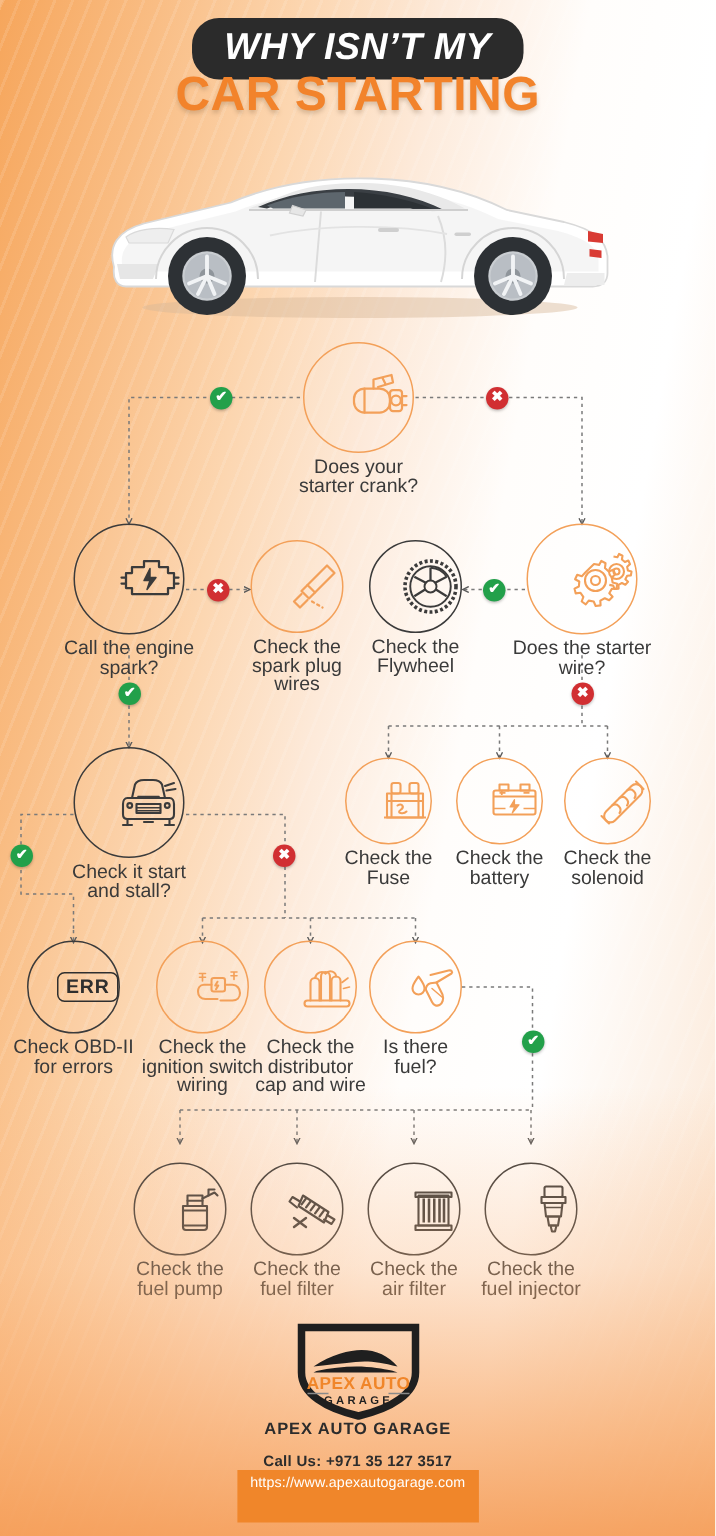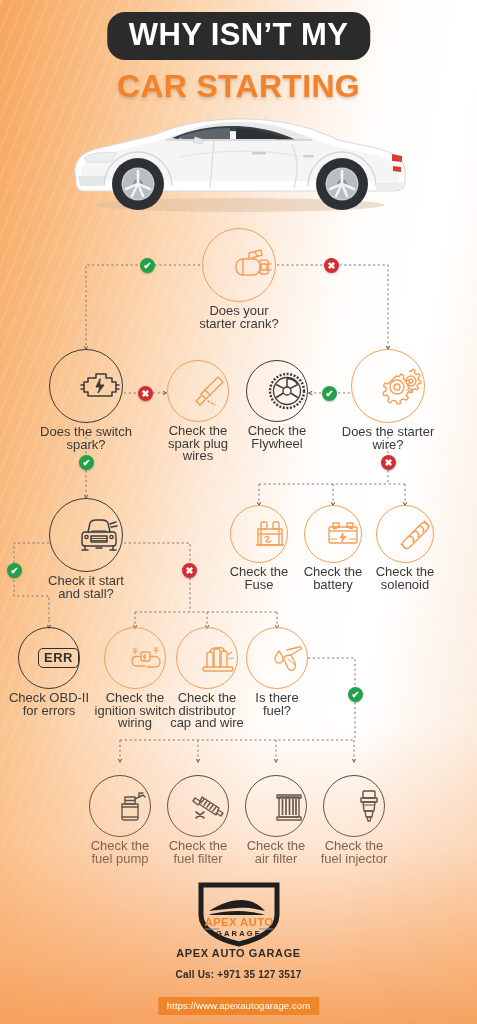--- a/index.html
+++ b/index.html
@@ -28,25 +28,26 @@
     background:repeating-linear-gradient(112deg, rgba(255,255,255,0.20) 0px, rgba(255,255,255,0.20) 2px, rgba(255,255,255,0) 2px, rgba(255,255,255,0) 11px);
     opacity:.55; pointer-events:none;
   }
 
   
   #header{ position:absolute; left:0; top:0; width:477px; height:225px; }
   .title-badge{
     position:absolute; left:50%; transform:translateX(-50%); top:12px;
     background:#2b2b2b; color:#fff; border-radius:18px;
     padding:5px 22px 7px 22px;
-    font-size:31px; font-weight:bold; letter-spacing:.4px;
+    font-size:25px; font-weight:bold; letter-spacing:.4px;
     white-space:nowrap;
+    font-style:italic;
   }
   .title-sub{
-    position:absolute; left:50%; transform:translateX(-50%); top:68px;
+    position:absolute; left:50%; transform:translateX(-50%); top:44px;
     color:#f2832b; font-size:32px; font-weight:bold; letter-spacing:.3px;
     white-space:nowrap;
     text-shadow:0 2px 3px rgba(120,90,60,.28);
   }
 
   
   #car{ position:absolute; left:62px; top:104px; width:350px; height:110px; }
 
   
   #flow{ position:absolute; left:0; top:0; width:477px; height:1024px; }
@@ -89,21 +90,21 @@
     position:absolute; left:0; width:477px; top:58px;
     font-size:11px; font-weight:bold; color:#2c2c2c; letter-spacing:.6px;
   }
   .f-call{
     position:absolute; left:0; width:477px; top:80px;
     font-size:10px; font-weight:bold; color:#2c2c2c; letter-spacing:.2px;
   }
   .f-url{
     position:absolute; left:50%; transform:translateX(-50%); bottom:9px;
     background:#f0862a; color:#fff; font-size:9.5px; font-weight:normal;
-    padding:3px 9px 4px 9px; letter-spacing:.1px; white-space:nowrap;
+    padding:3px 9px 21px 9px; letter-spacing:.1px; white-space:nowrap;
   }
   .err-box{
     border:1.5px solid #2f2f2f; border-radius:5px;
     padding:1px 5px 2px 5px; font-size:13px; font-weight:bold; color:#2f2f2f;
     font-family:"Liberation Sans", sans-serif; letter-spacing:.5px;
   }
 </style>
 </head>
 <body>
 
@@ -249,21 +250,21 @@
     <div class="node dark size-big" style="left:86px; top:386px;">
       <div class="circ">
         <svg width="44" height="36" viewBox="0 0 44 36">
           <g fill="none" stroke="#3b3b3b" stroke-width="1.5" stroke-linejoin="round" stroke-linecap="round">
             <path d="M6 14 L10 14 L10 10 L18 10 L18 6 L28 6 L28 10 L34 10 L34 14 L38 14 L38 24 L34 24 L34 28 L10 28 L10 24 L6 24 Z"></path>
             <path d="M3 17 L6 17 M3 21 L6 21 M38 17 L41 17 M38 21 L41 21"></path>
             <path d="M22 11 L18 19 L22 19 L20 25 L26 17 L22 17 Z" fill="#3b3b3b" stroke-width="1"></path>
           </g>
         </svg>
       </div>
-      <div class="cap">Does the switch
+      <div class="cap">Call the engine
 spark?</div>
     </div>
     <div class="badge no" style="left:138px; top:386px;">
         <span>✖</span>
       </div>
     <div class="badge yes" style="left:79px;  top:455px;">
         <span>✔</span>
       </div>
 
     <div class="node orange size-mid" style="left:198px; top:391px;">

